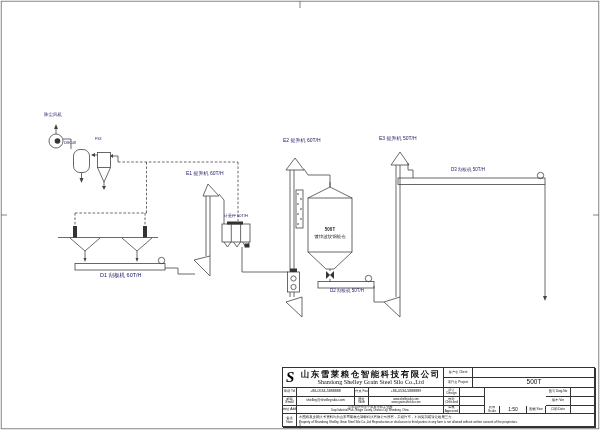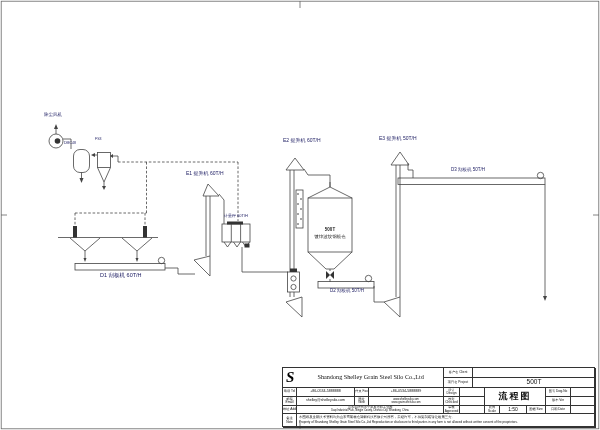--- a/index.html
+++ b/index.html
@@ -164,20 +164,21 @@
   <span class="dlabel" style="left:100px;top:272.5px;font-size:5.5px;">D1 刮板机 60T/H</span>
   <span class="dlabel" style="left:330px;top:288.5px;font-size:4.5px;">D2 刮板机 50T/H</span>
   <span class="dlabel" style="left:451px;top:167.5px;font-size:4.5px;">D3 刮板机 50T/H</span>
   <span class="dlabel ctr" style="left:330px;top:228px;font-size:4.5px;font-weight:bold;color:#222;">500T</span>
   <span class="dlabel ctr" style="left:330px;top:235px;font-size:4.5px;color:#222;">镀锌波纹钢板仓</span>
 
   <div id="tblock">
     <div class="tb-cell" style="left:0;top:0;width:161px;height:20px;justify-content:flex-start;">
       <span id="logo" style="margin:0 4px 0 3px;">S</span>
       <span class="two" style="display:flex;flex:1;align-items:center;">
+        <span id="companyCN">山东雪莱粮仓智能科技有限公司</span>
         <span id="companyEN">Shandong Shelley Grain Steel Silo Co.,Ltd</span>
       </span>
     </div>
 
     <div class="tb-cell lab" style="left:161px;top:0;width:29px;height:10px;">客户名 Client</div>
     <div class="tb-cell val" style="left:190px;top:0;width:123px;height:10px;"></div>
     <div class="tb-cell lab" style="left:161px;top:10px;width:29px;height:10px;">项目名 Project</div>
     <div class="tb-cell" id="projval" style="left:190px;top:10px;width:123px;height:10px;">500T</div>
 
     <div class="tb-cell lab" style="left:0;top:20px;width:14px;height:9px;">电话 Tel</div>
@@ -199,21 +200,20 @@
       <span style="font-size:2.6px;">Daqi Industrial Park, Ningjin County, Dezhou City, Shandong, China</span>
     </div>
 
     <div class="tb-cell lab" style="left:161px;top:20px;width:16px;height:9px;">设计 Design</div>
     <div class="tb-cell val" style="left:177px;top:20px;width:25px;height:9px;"></div>
     <div class="tb-cell lab" style="left:161px;top:29px;width:16px;height:9px;">校对 Checked</div>
     <div class="tb-cell val" style="left:177px;top:29px;width:25px;height:9px;"></div>
     <div class="tb-cell lab" style="left:161px;top:38px;width:16px;height:8px;">审核 Approved</div>
     <div class="tb-cell val" style="left:177px;top:38px;width:25px;height:8px;"></div>
 
-    <div class="tb-cell" id="drawname" style="left:202px;top:20px;width:61px;height:18px;">流程图</div>
     <div class="tb-cell lab" style="left:202px;top:38px;width:15px;height:8px;">比例 Scale</div>
     <div class="tb-cell" id="scaleval" style="left:217px;top:38px;width:27px;height:8px;">1:50</div>
     <div class="tb-cell lab" style="left:244px;top:38px;width:19px;height:8px;">图幅 Size</div>
 
     <div class="tb-cell lab" style="left:263px;top:20px;width:25px;height:9px;">图号 Dwg.No</div>
     <div class="tb-cell val" style="left:288px;top:20px;width:25px;height:9px;"></div>
     <div class="tb-cell lab" style="left:263px;top:29px;width:25px;height:9px;">版本 Ver</div>
     <div class="tb-cell val" style="left:288px;top:29px;width:25px;height:9px;"></div>
     <div class="tb-cell lab" style="left:263px;top:38px;width:25px;height:8px;">日期 Date</div>
     <div class="tb-cell val" style="left:288px;top:38px;width:25px;height:8px;"></div>

